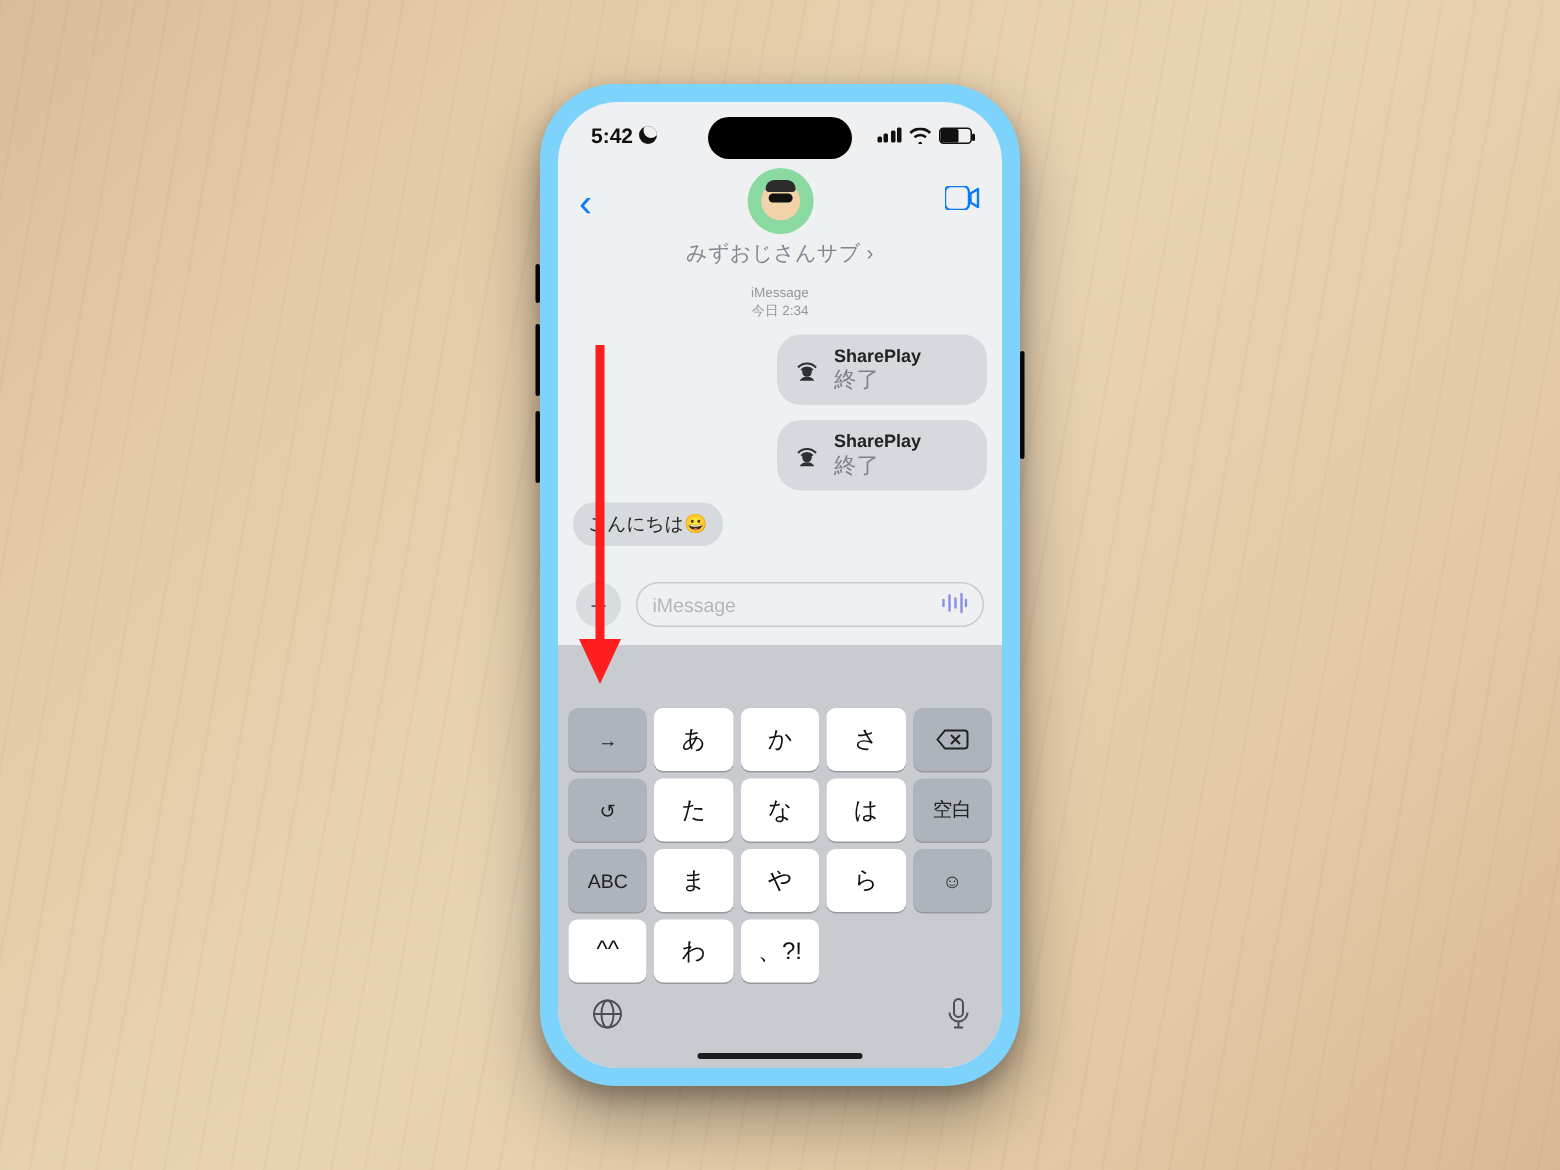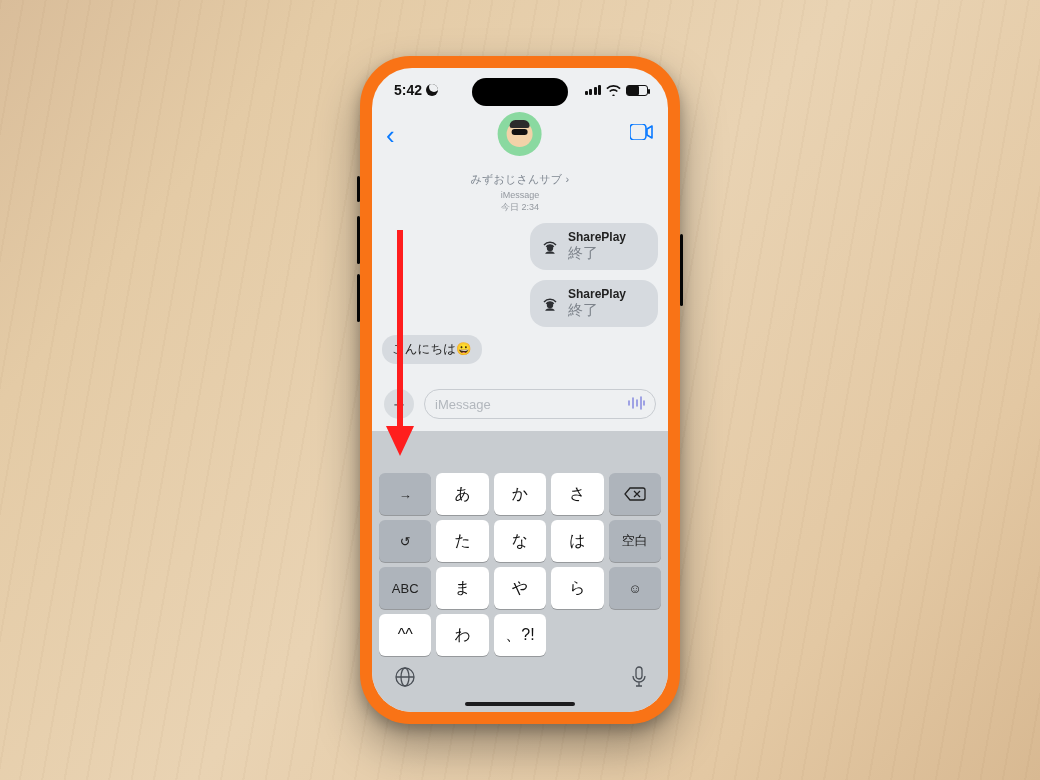--- a/index.html
+++ b/index.html
@@ -11,21 +11,21 @@
   }
   
   body::before{
     content:""; position:absolute; inset:0;
     background: repeating-linear-gradient(100deg,rgba(120,80,40,.04) 0 2px,transparent 2px 22px);
     pointer-events:none;
   }
   
   .phone{
     width:320px; height:668px;
-    background:#f97316; border-radius:50px; position:relative;
+    background:#7dd3fc; border-radius:50px; position:relative;
     box-shadow:0 22px 45px rgba(0,0,0,.35), 0 6px 14px rgba(0,0,0,.25);
     padding:12px;
   }
   .side-btn{position:absolute;background:#050505;border-radius:3px;}
   .sb1{left:-3px;top:120px;width:3px;height:26px}
   .sb2{left:-3px;top:160px;width:3px;height:48px}
   .sb3{left:-3px;top:218px;width:3px;height:48px}
   .sb4{right:-3px;top:178px;width:3px;height:72px}
   .screen{
     width:100%;height:100%;
@@ -52,26 +52,26 @@
   .batt i{display:block;width:60%;height:100%;background:#111;border-radius:1px}
   
   .nav{height:78px;display:flex;align-items:flex-start;justify-content:space-between;position:relative;padding:4px 14px 0}
   .chev{color:#0a7aff;font-size:26px;font-weight:300;line-height:1;margin-top:6px}
   .facetime{color:#0a7aff;margin-top:8px}
   .contact{position:absolute;left:50%;transform:translateX(-50%);top:0;text-align:center}
   .avatar{width:44px;height:44px;border-radius:50%;background:#8ad9a0;margin:0 auto;display:flex;align-items:center;justify-content:center}
   .avatar-face{width:26px;height:26px;border-radius:50%;background:#f2d2a8;position:relative}
   .avatar-face::before{content:"";position:absolute;width:20px;height:8px;background:#2c2c2c;border-radius:10px 10px 4px 4px;top:-1px;left:3px}
   .avatar-face::after{content:"";position:absolute;width:16px;height:6px;background:#111;border-radius:3px;top:8px;left:5px}
-  .cname{font-size:11px;color:#7f8791;margin-top:16px;letter-spacing:.2px}
+  .cname{font-size:14px;color:#7f8791;margin-top:4px;letter-spacing:.2px}
   
   .msgs{flex:1;overflow:hidden;padding:0 10px;font-size:13px}
   .meta{text-align:center;font-size:9px;color:#93989f;line-height:1.3}
   .shareplay{margin-left:auto;margin-top:10px;background:#d6dadf;border-radius:16px;display:flex;align-items:center;gap:8px;
-    padding:7px 14px 7px 10px;width:128px}
+    padding:7px 14px 7px 10px;width:140px}
   .sp-ic{width:20px;height:20px;display:flex;align-items:center;justify-content:center}
   .sp-txt strong{font-size:12px;font-weight:600;color:#222;display:block}
   .sp-txt em{font-size:15px;font-style:normal;color:#7d838b}
   .unsend{font-size:8.5px;color:#9aa0a8;text-align:center;margin-top:16px}
   .bubble{display:inline-block;background:#d6dadf;color:#222;border-radius:14px;padding:6px 10px;font-size:12.5px;margin-top:8px}
   
   .inputbar{display:flex;align-items:center;gap:10px;padding:8px 12px 12px}
   .plus{width:30px;height:30px;border-radius:50%;background:#d8dce0;display:flex;align-items:center;justify-content:center;color:#555;font-size:18px;font-weight:300}
   .msg-field{flex:1;height:30px;border:1px solid #c8ccd1;border-radius:16px;display:flex;align-items:center;justify-content:space-between;padding:0 10px;background:#eef0f2}
   .msg-field span{color:#b2b7bd;font-size:13px}

